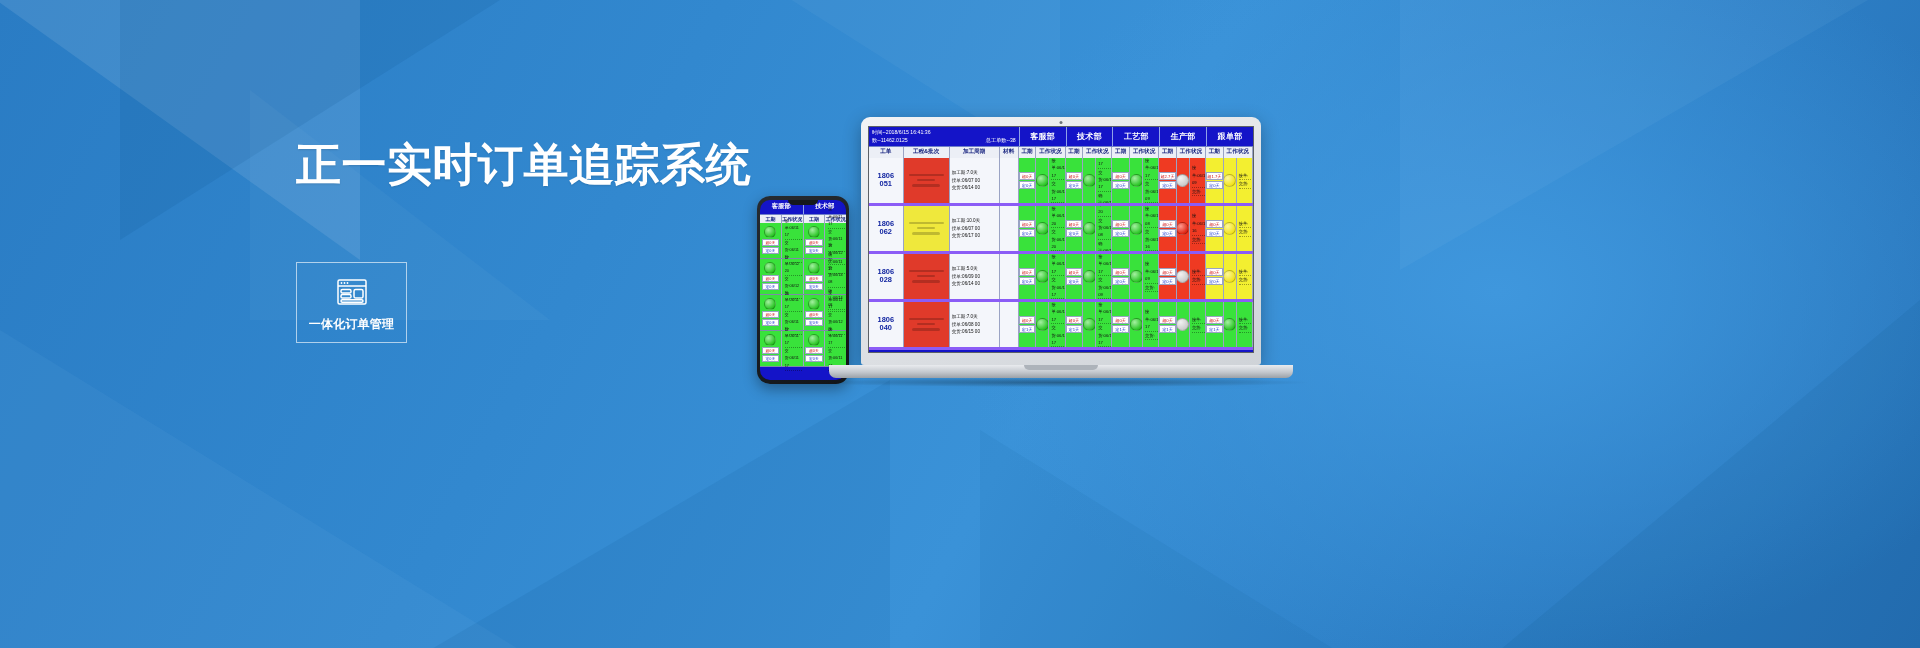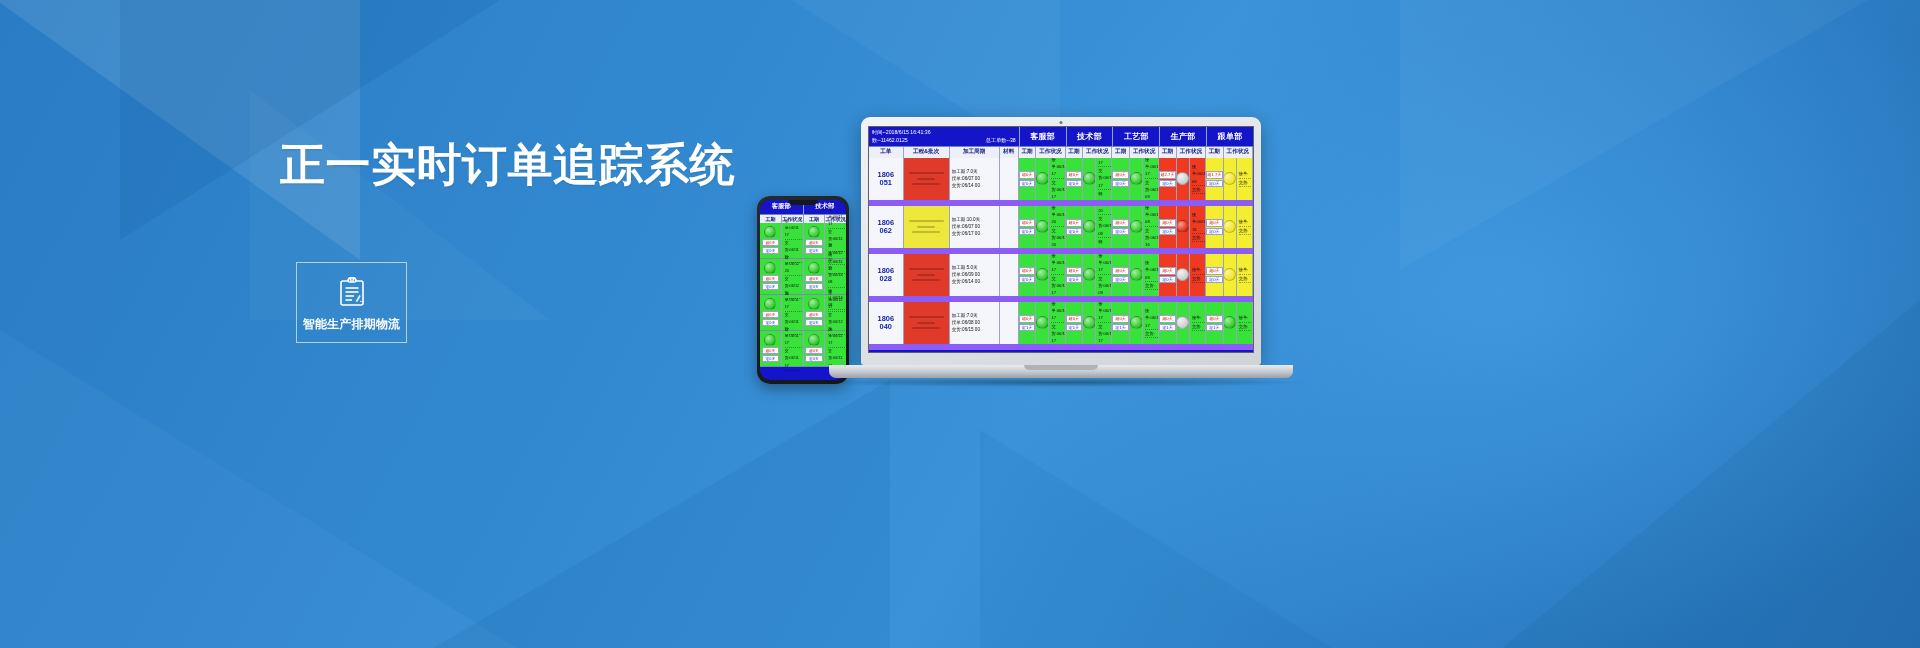--- a/index.html
+++ b/index.html
@@ -26,21 +26,21 @@
   .f4 { left:430px;  top:380px;  width:0;height:0; border-left:460px solid transparent; border-bottom:270px solid #0d4f88; opacity:.10;}
   .f5 { left:1400px; top:-30px;  width:0;height:0; border-right:520px solid transparent; border-top:300px solid #9ccbef; opacity:.08;}
   .f6 { left:1500px; top:300px;  width:0;height:0; border-left:420px solid transparent; border-bottom:350px solid #0c4a82; opacity:.10;}
   .f7 { left:760px;  top:-20px;  width:0;height:0; border-left:300px solid transparent; border-top:190px solid #bcdcf6; opacity:.06;}
   .f8 { left:980px;  top:430px;  width:0;height:0; border-right:420px solid transparent; border-bottom:260px solid #0f5490; opacity:.08;}
   .f9 { left:250px;  top:90px;   width:0;height:0; border-right:300px solid transparent; border-bottom:230px solid #a8d2f2; opacity:.05;}
 
   
   #copy {
     position: absolute;
-    left: 280px; top: 138px;
+    left: 296px; top: 138px;
     width: 700px;
     color: #ffffff;
   }
   .headline {
     font-size: 45px;
     font-weight: 700;
     line-height: 1.22;
     letter-spacing: .5px;
     white-space: nowrap;
     text-shadow: 0 1px 2px rgba(0,0,0,.12);
@@ -118,21 +118,21 @@
     border-left:1px solid #8fa2e8; display:flex; align-items:center; justify-content:center;
     letter-spacing:.3px;
   }
   .col-head { display:flex; background:#eceff6; border-top:1px solid #6f7fc9; }
   .ch {
     font-size:5.6px; font-weight:700; color:#0d1a7a; text-align:center;
     padding:1.3px 0; border-right:1px solid #9aa3c4; white-space:nowrap;
     display:flex; align-items:center; justify-content:center;
   }
   .rows { background:#ffffff; }
-  .row { display:flex; border-bottom:6px solid #8b5cf6; }
+  .row { display:flex; border-bottom:3px solid #8b5cf6; }
   .cell {
     border-right:1px solid #9aa3c4; position:relative; overflow:hidden;
     display:flex; flex-direction:column; justify-content:center; align-items:center;
   }
   .c-no { color:#0b1f9e; font-size:7.4px; font-weight:700; text-align:center; line-height:1.08; background:#f4f6fb; }
   .c-cust { background:#e03a2a; }
   .blurline { height:2.2px; border-radius:2px; background:rgba(0,0,0,.20); margin:1.6px auto; }
   .c-cycle { background:#f4f6fb; color:#111111; font-size:4.6px; line-height:1.55; align-items:flex-start; padding-left:2px; }
   .c-mat { background:#f4f6fb; }
   .c-dur { font-size:4.4px; color:#0d1a7a; align-items:center; }
@@ -190,39 +190,37 @@
   <div class="facet f7"></div>
   <div class="facet f8"></div>
   <div class="facet f9"></div>
 
   <div id="copy">
     <div class="headline">正一实时订单追踪系统</div>
   </div>
 
   <div id="features">
 
-
     <div class="feature">
       <div class="feat-icon">
-        <svg width="28" height="30" viewBox="0 0 28 30" fill="none" stroke="#ffffff" stroke-width="1.6">
-          <rect x="3" y="4" width="22" height="24" rx="2"></rect>
-          <path d="M10 4.2 a4 4 0 0 1 8 0"></path>
-          <rect x="10.4" y="1.4" width="7.2" height="3.6" rx="1.3" fill="#2f87cf"></rect>
-          <circle cx="14" cy="2.6" r="1.5" stroke-width="1.3"></circle>
-          <line x1="7.5" y1="11" x2="20.5" y2="11"></line>
-          <line x1="7.5" y1="15" x2="20.5" y2="15"></line>
-          <line x1="7.5" y1="19" x2="16" y2="19"></line>
-          <line x1="7.5" y1="23" x2="14" y2="23"></line>
-          <path d="M18.5 24.5 L22 18.5" stroke-width="1.6"></path>
-          <circle cx="22.8" cy="24.4" r=".7" fill="#fff" stroke="none"></circle>
-          <circle cx="25" cy="24.4" r=".7" fill="#fff" stroke="none"></circle>
+        <svg width="32" height="28" viewBox="0 0 32 28" fill="none" stroke="#ffffff" stroke-width="1.5">
+          <rect x="2" y="2" width="28" height="24" rx="1.5"></rect>
+          <line x1="2" y1="8" x2="30" y2="8"></line>
+          <circle cx="5.5" cy="5" r=".9" fill="#fff" stroke="none"></circle>
+          <circle cx="8.5" cy="5" r=".9" fill="#fff" stroke="none"></circle>
+          <circle cx="11.5" cy="5" r=".9" fill="#fff" stroke="none"></circle>
+          <rect x="5" y="11.5" width="10" height="3.6" rx="1.4"></rect>
+          <rect x="5" y="16.5" width="10" height="3.6" rx="1.4"></rect>
+          <rect x="18" y="11.5" width="9" height="8.6" rx="1.6"></rect>
+          <rect x="5" y="21.8" width="22" height="2.4" rx="1.2"></rect>
         </svg>
       </div>
-      <div class="feat-label">智能生产排期物流</div>
+      <div class="feat-label">一体化订单管理</div>
     </div>
+
 
 
   </div>
 
   <div id="phone">
     <div class="notch"></div>
     <div class="phone-body">
       <div class="phone-screen">
         <div class="p-dept">
           <div>客服部</div>

